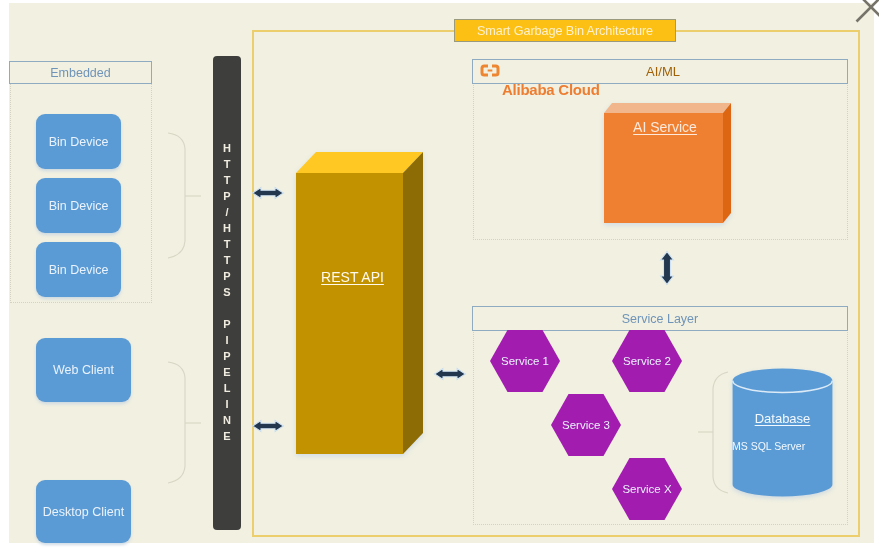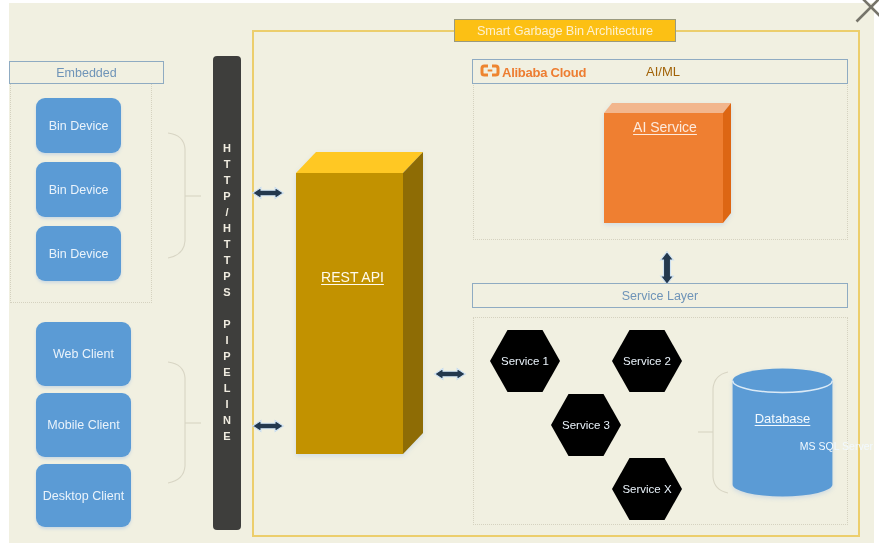--- a/index.html
+++ b/index.html
@@ -21,21 +21,21 @@
     color:#fdf0cf;font-size:12.7px;letter-spacing:-0.1px;}
 
   
   .grp-title{position:absolute;border:1.3px solid #8fabc2;box-sizing:border-box;
     background:#f1f0e1;color:#6f94b8;font-size:12.5px;}
   .grp-body{position:absolute;border:1px dotted #d5d2c0;box-sizing:border-box;}
 
   
   .bluebox{position:absolute;background:#5b9bd5;border-radius:9px;
     color:#eaf3fb;font-size:12.5px;
-    box-shadow:0 2px 3px rgba(200,214,226,.85);}
+    box-shadow:0 2px 3px rgba(200,214,226,.85);margin-top:16px;}
 
   
   .pipeline{position:absolute;left:213px;top:56px;width:28px;height:474px;
     background:#3e3e3c;border-radius:4px;color:#f0ece0;}
   .pipeline span{position:absolute;left:0;width:28px;text-align:center;
     font-size:11px;font-weight:bold;line-height:12px;}
 
   
   svg{display:block;overflow:visible;}
 
@@ -48,66 +48,63 @@
     font-size:10.5px;line-height:14px;white-space:pre-line;letter-spacing:0.35px;}
 
   
   .ai-title{left:0;top:16px;width:122px;text-align:center;color:#fdeadc;
     font-size:14px;text-decoration:underline;text-underline-offset:2px;}
   .ai-desc{left:-7px;top:44px;width:128px;text-align:center;color:#fdeadc;
     font-size:10.5px;line-height:14px;white-space:pre-line;letter-spacing:0.18px;}
 
   
   .alibaba-logo{left:7px;top:4px;}
-  .alibaba-text{left:29px;top:5px;color:#ed7d31;font-size:13px;font-weight:bold;letter-spacing:-0.25px;}
+  .alibaba-text{left:29px;top:21px;color:#ed7d31;font-size:15px;font-weight:bold;letter-spacing:-0.25px;}
   .aiml-text{left:160px;top:4px;width:60px;text-align:center;color:#a16207;font-size:13px;}
 
   
-  .hexwrap{position:absolute;width:70px;height:62px;background:#000000;
+  .hexwrap{position:absolute;width:70px;height:62px;background:#a21caf;
     clip-path:polygon(25% 0%,75% 0%,100% 50%,75% 100%,25% 100%,0% 50%);
     display:flex;align-items:center;justify-content:center;
     color:#eaf3fb;font-size:11.5px;text-align:center;
     filter:drop-shadow(0 2px 2px rgba(200,214,226,.9));}
 
   
   .db-title{left:0;top:43px;width:101px;text-align:center;color:#f2f9fe;
     font-size:13px;text-decoration:underline;text-underline-offset:2px;}
-  .db-sub{left:0;top:72px;width:101px;text-align:right;color:#f2f9fe;font-size:10.5px;padding-left:40px;}
+  .db-sub{left:0;top:72px;width:101px;text-align:left;color:#f2f9fe;font-size:10.5px;}
 </style>
 </head>
 <body>
 
 <div id="canvas">
   <div class="bg"></div>
 
   <div class="close-btn">
     <svg width="32" height="32" viewBox="0 0 32 32" aria-hidden="true">
       <path d="M1.5 1.5 L30.5 30.5 M30.5 1.5 L1.5 30.5" stroke="#76746a" stroke-width="2.6" fill="none"></path>
     </svg>
   </div>
 
   <div class="grp-body" style="left:10px;top:82px;width:142px;height:221px;"></div>
-  <div class="grp-title ctr" style="left:9px;top:61px;width:155px;height:23px;">
+  <div class="grp-title ctr" style="left:9px;top:61px;width:143px;height:23px;">
     <span>Embedded</span>
   </div>
   <div class="bluebox ctr" style="left:36px;top:98px;width:85px;height:55px;">
     <span>Bin Device</span>
   </div>
   <div class="bluebox ctr" style="left:36px;top:162px;width:85px;height:55px;">
     <span>Bin Device</span>
   </div>
   <div class="bluebox ctr" style="left:36px;top:226px;width:85px;height:55px;">
     <span>Bin Device</span>
   </div>
 
   <div class="bluebox ctr" style="left:36px;top:322px;width:95px;height:64px;">
     <span>Web Client</span>
-  </div>
-  <div class="bluebox ctr" style="left:36px;top:393px;width:95px;height:64px;">
-    <span>Mobile Client</span>
   </div>
   <div class="bluebox ctr" style="left:36px;top:464px;width:95px;height:63px;">
     <span>Desktop Client</span>
   </div>
 
   <svg class="abs" style="left:165px;top:130px;" width="37" height="134">
     <path d="M3 3 Q19 5 20 19 L20 64 L20 111 Q19 125 3 128" fill="none" stroke="#d8d5c4" stroke-width="1.1"></path>
     <path d="M20 66 L36 66" fill="none" stroke="#d8d5c4" stroke-width="1.1"></path>
   </svg>
   <svg class="abs" style="left:165px;top:359px;" width="37" height="130">
@@ -180,21 +177,21 @@
   <div class="abs" style="left:604px;top:103px;width:133px;height:130px;">
     <svg width="133" height="130" viewBox="0 0 133 130" style="filter:drop-shadow(0 2px 2px rgba(205,218,228,.9));">
       <polygon points="0,10 8,0 127,0 119,10" fill="#f2b68d"></polygon>
       <polygon points="119,10 127,0 127,110 119,120" fill="#dd6613"></polygon>
       <rect x="0" y="10" width="119" height="110" fill="#ef7f31"></rect>
     </svg>
     <div class="abs ai-title">AI Service</div>
   </div>
 
   <div class="grp-body" style="left:473px;top:317px;width:375px;height:208px;"></div>
-  <div class="grp-title ctr" style="left:472px;top:283px;width:376px;height:25px;">
+  <div class="grp-title ctr" style="left:472px;top:306px;width:376px;height:25px;">
     <span>Service Layer</span>
   </div>
 
   <div class="hexwrap" style="left:490px;top:330px;">
     <span>Service 1</span>
   </div>
   <div class="hexwrap" style="left:612px;top:330px;">
     <span>Service 2</span>
   </div>
   <div class="hexwrap" style="left:551px;top:394px;">

